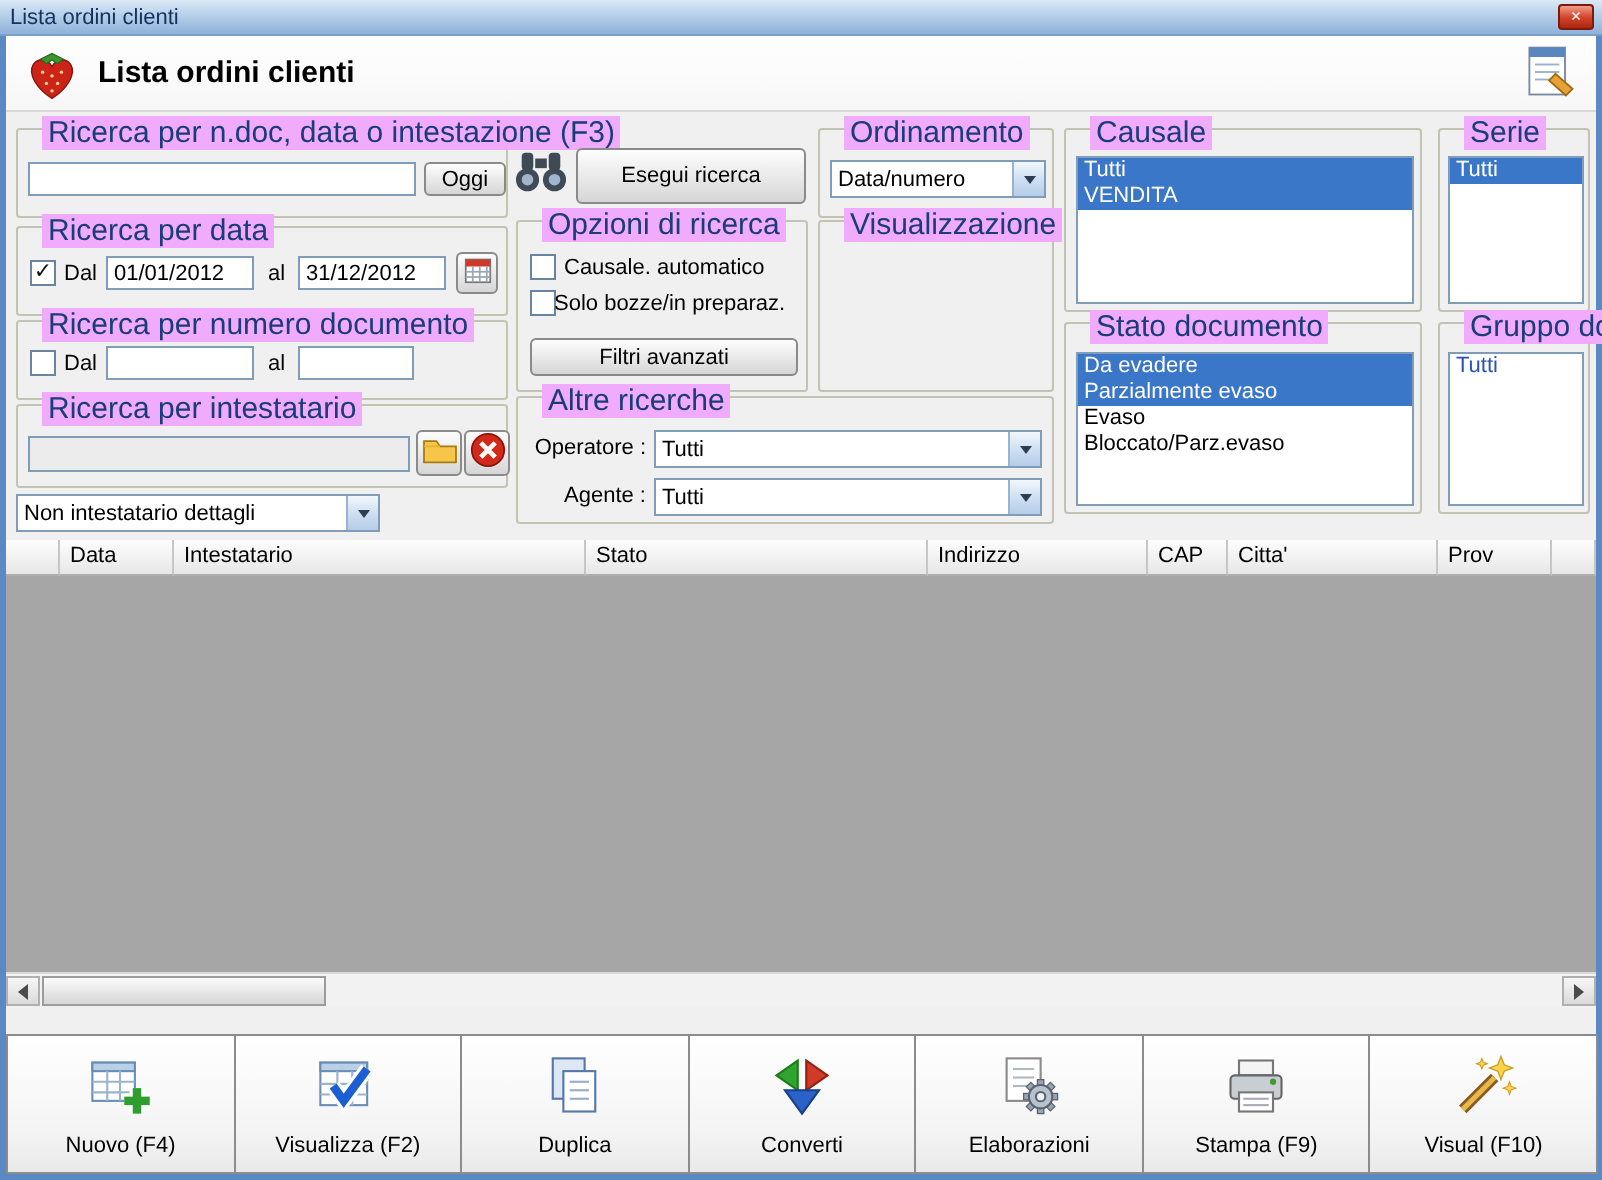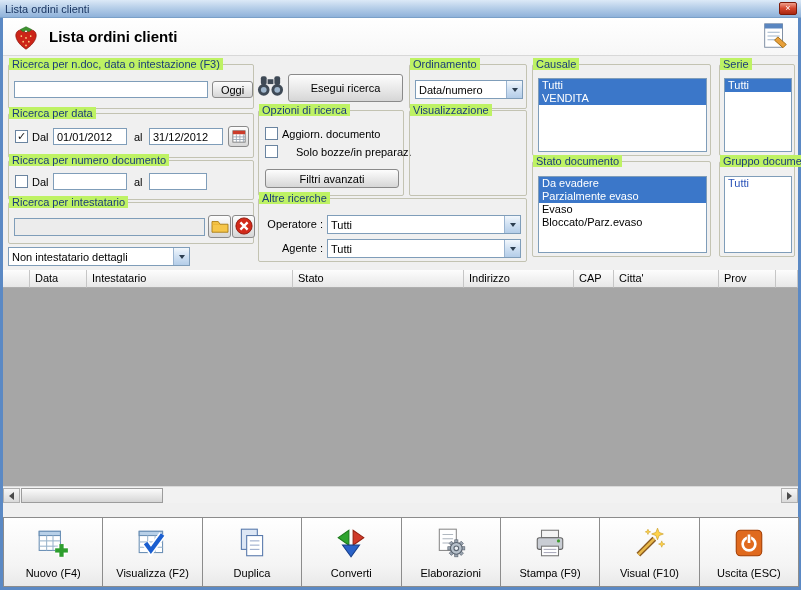--- a/index.html
+++ b/index.html
@@ -23,22 +23,22 @@
   .logo { position:absolute; left:8px; top:4px; }
   .header-title { position:absolute; left:46px; top:10px; font-size:15px; font-weight:bold; color:#000; }
   .header-right-icon { position:absolute; right:8px; top:3px; }
 
   
   .form-bg { position:absolute; left:3px; top:56px; width:795px; height:214px; background:#f0f0f0; }
   .strip { position:absolute; left:3px; top:503px; width:795px; height:14px; background:#f0f0f0; }
 
   
   .group { position:absolute; border:1px solid #c3c3b2; border-radius:2px; }
-  .group-label { position:absolute; top:-7px; left:0; background:#bef264; padding:0 3px;
-    font-size:11px; color:#1a3c78; white-space:nowrap; }
+  .group-label { position:absolute; top:-7px; left:12px; background:#f0abfc; padding:0 3px;
+    font-size:15px; color:#1a3c78; white-space:nowrap; }
   .group > * { position:absolute; }
 
   .lbl { font-size:11px; color:#1a3c78; white-space:nowrap; }
   .black { color:#000; }
 
   
   .tinput { border:1px solid #7f9db9; background:#fff; font-family:"Liberation Sans",sans-serif;
     font-size:11px; padding:0 3px; }
   .tinput.gray { background:#ececec; }
   .btn { background:linear-gradient(180deg,#fdfdfd,#e6e6e6 60%,#d6d6d6); border:1px solid #8a8a8a;
@@ -189,23 +189,23 @@
               <line x1="13" y1="6" x2="13" y2="15"></line>
             </g>
         </svg>
       </span>
     </div>
   </div>
 
   <div class="group" style="left:258px;top:110px;width:146px;height:86px">
     <span class="group-label">Opzioni di ricerca</span>
     <div class="checkbox" style="left:6px;top:16px"></div>
-    <span class="lbl black" style="left:23px;top:17px">Aggiorn. documento</span>
+    <span class="lbl black" style="left:23px;top:17px">Causale. automatico</span>
     <div class="checkbox" style="left:6px;top:34px"></div>
-    <span class="lbl black" style="left:37px;top:35px">Solo bozze/in preparaz.</span>
+    <span class="lbl black" style="left:18px;top:35px">Solo bozze/in preparaz.</span>
     <div class="btn" style="left:6px;top:58px;width:134px;height:19px">Filtri avanzati</div>
   </div>
 
   <div class="group" style="left:409px;top:110px;width:118px;height:86px">
     <span class="group-label">Visualizzazione</span>
   </div>
 
   <div class="group" style="left:8px;top:160px;width:246px;height:40px">
     <span class="group-label">Ricerca per numero documento</span>
     <div class="checkbox" style="left:6px;top:14px"></div>
@@ -412,26 +412,15 @@
           <line x1="6" y1="27" x2="21" y2="12" stroke="#8a5a20" stroke-width="5"></line>
           <line x1="6" y1="27" x2="21" y2="12" stroke="#e8b84a" stroke-width="2.4"></line>
           <path d="M24 2 L25.5 6 L29.5 7.5 L25.5 9 L24 13 L22.5 9 L18.5 7.5 L22.5 6 Z" fill="#ffd24a" stroke="#c89a20" stroke-width="0.6"></path>
           <path d="M28 14 L28.8 16.2 L31 17 L28.8 17.8 L28 20 L27.2 17.8 L25 17 L27.2 16.2 Z" fill="#ffd24a" stroke="#c89a20" stroke-width="0.5"></path>
           <path d="M15 3 L15.7 4.8 L17.5 5.5 L15.7 6.2 L15 8 L14.3 6.2 L12.5 5.5 L14.3 4.8 Z" fill="#ffd24a" stroke="#c89a20" stroke-width="0.5"></path>
         </svg>
       </span>
       <span class="action-label">Visual (F10)</span>
     </div>
 
-    <div class="action-btn">
-      <span class="action-icon">
-        <svg width="34" height="34" viewBox="0 0 32 32">
-          <rect x="4" y="4" width="24" height="24" rx="4" fill="#e06a1e" stroke="#a33c00"></rect>
-          <circle cx="16" cy="17" r="6" fill="none" stroke="#fff" stroke-width="2.5"></circle>
-          <line x1="16" y1="7" x2="16" y2="15" stroke="#e06a1e" stroke-width="4"></line>
-          <line x1="16" y1="8" x2="16" y2="16" stroke="#fff" stroke-width="2.5"></line>
-        </svg>
-      </span>
-      <span class="action-label">Uscita (ESC)</span>
-    </div>
 
   </div>
 </div>
 
 </body></html>

